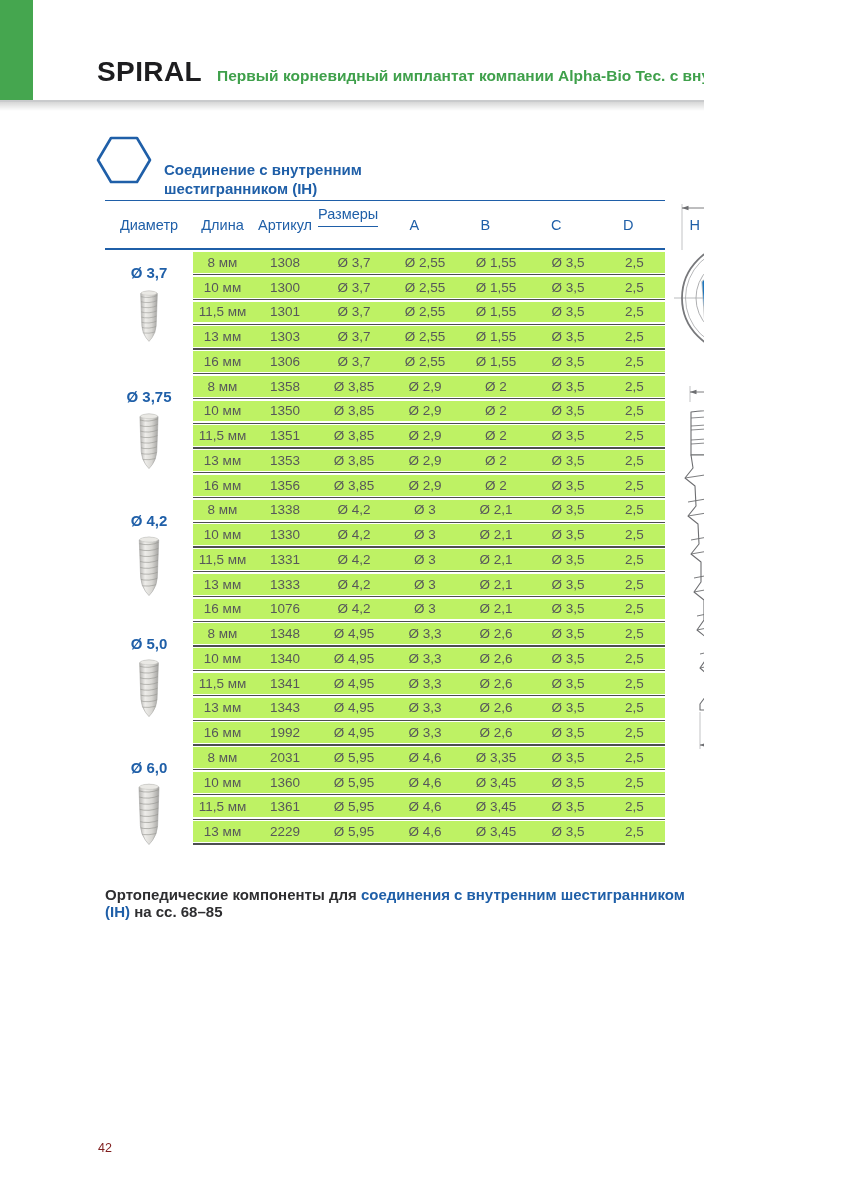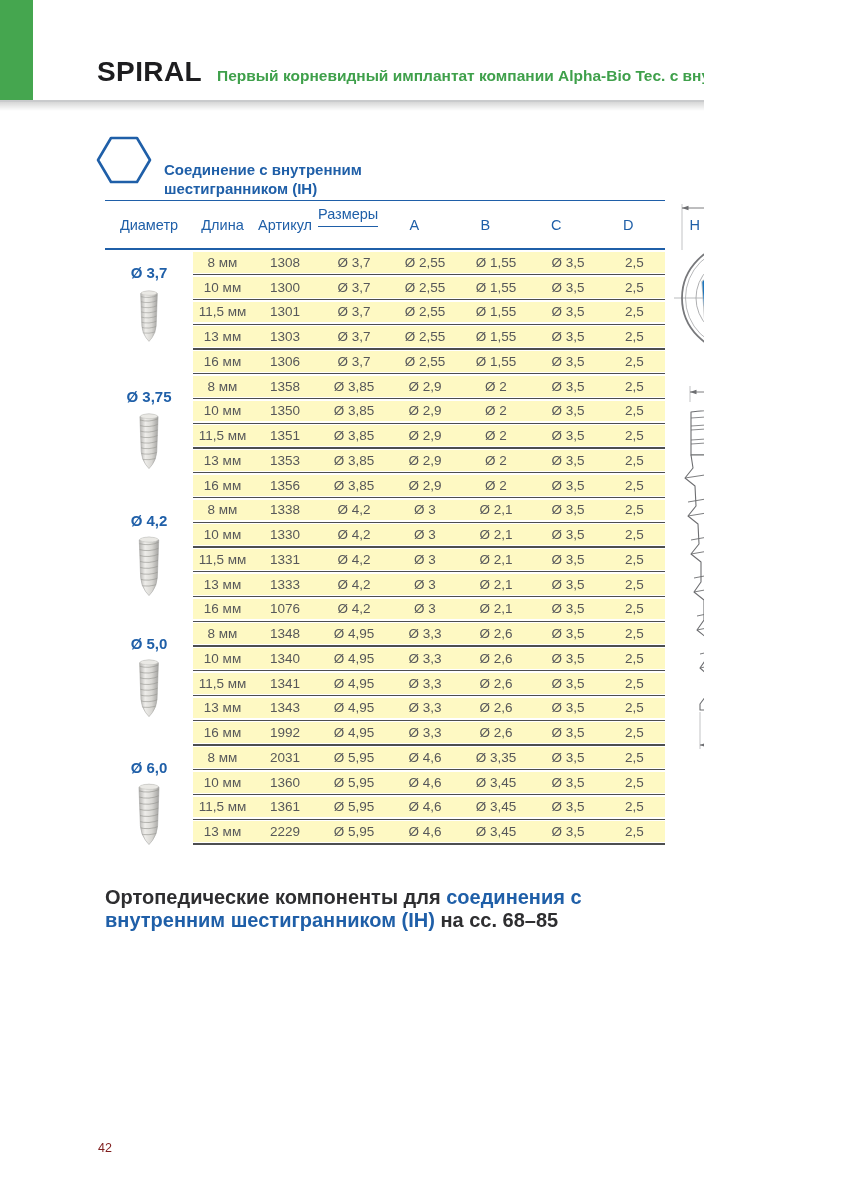--- a/index.html
+++ b/index.html
@@ -29,37 +29,37 @@
   .sizes{width:347px;display:flex;flex-direction:row;}
   .sizes-top{height:25px;display:flex;align-items:center;justify-content:center;
              border-bottom:1.5px solid #1f5fa8;}
   .sizes-letters{flex:1;display:flex;align-items:center;}
   .sizes-letters span{display:inline-block;text-align:center;}
 
   .tbody{position:relative;}
   .trow{position:relative;height:24.75px;}
   .trow::after{content:"";position:absolute;left:88px;right:0;bottom:-0.6px;height:1.2px;
                background:#4d4e50;z-index:1;}
-  .band{position:absolute;left:88px;right:0;top:2px;bottom:2px;background:#fef9c3;
+  .band{position:absolute;left:88px;right:0;top:2px;bottom:2px;background:#bef264;
         display:flex;align-items:center;font-size:13.5px;color:#57585a;}
   .c1{width:59px}.c2{width:66px}.c3{width:72px}.c4{width:70px}.c5{width:72px}.c6{width:72px}.c7{width:61px}
   .band span{text-align:center;}
 
   .group-block{position:absolute;left:0;width:88px;text-align:center;}
   .group-label{margin-top:14px;font-size:15px;font-weight:bold;color:#1f5fa8;}
   .group-thumb{margin-top:4px;}
 
   
   .drawing-top{position:absolute;left:670px;top:198px;}
   .drawing-side{position:absolute;left:670px;top:378px;}
   .dim{font-size:13px;fill:#4c4d4f;font-family:"Liberation Sans",sans-serif;}
   .dimi{font-size:13px;fill:#4c4d4f;font-style:italic;font-family:"Liberation Serif",serif;}
 
   
-  .footnote{position:absolute;left:105px;top:886px;font-size:20px;font-weight:bold;color:#2e2e30;}
+  .footnote{position:absolute;left:105px;top:886px;font-size:15px;font-weight:bold;color:#2e2e30;}
   .footnote .link{color:#1f5fa8;}
   .page-num{position:absolute;left:98px;top:1141px;font-size:12.5px;color:#7f1d1d;}
 </style>
 </head>
 <body>
 
 <div class="page">
 
   <div class="green-bar"></div>
   <div class="hdr">

